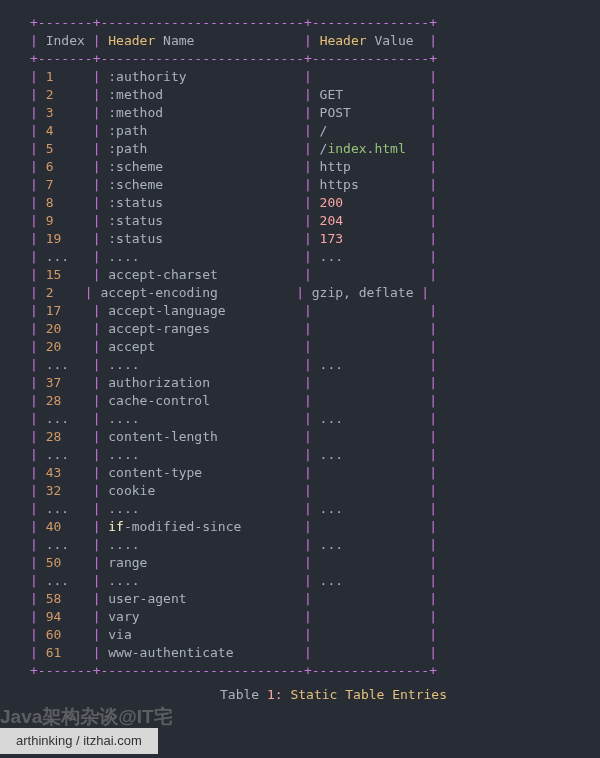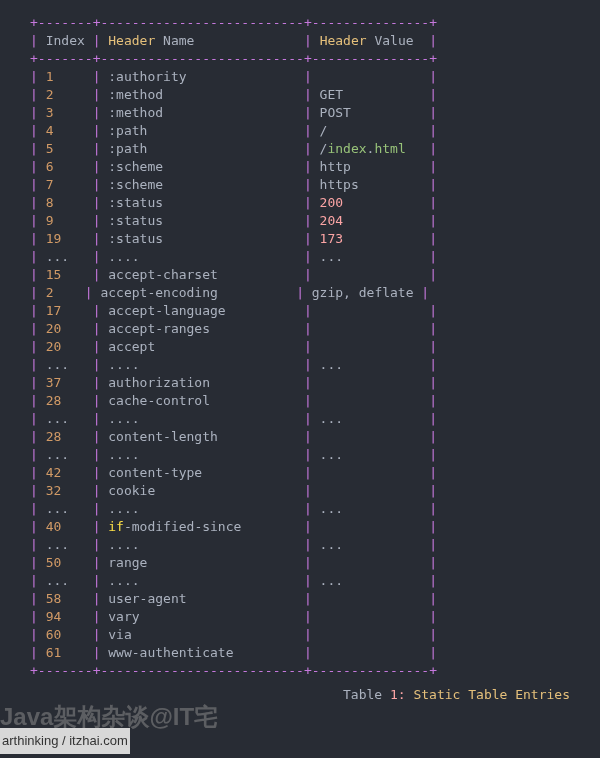--- a/index.html
+++ b/index.html
@@ -14,48 +14,47 @@
   }
   .wrap {
     padding: 14px 30px 10px 30px;
   }
   .pipe { color: #c678dd; }
   .plus { color: #c678dd; }
   .dash { color: #c678dd; }
   .idx { color: #d19a66; }
   .header-word { color: #e5c07b; }
   .num { color: #fca5a5; }
-  .kw { color: #fde047; }
+  .kw { color: #fef9c3; }
   .str { color: #98c379; }
   .dots { color: #abb2bf; }
   .caption {
     padding-left: 190px;
     padding-top: 6px;
-    text-align: right;
   }
   .watermark {
     position: absolute;
     left: 0;
     top: 708px;
     color: #888;
-    font-size: 24px;
+    font-size: 19px;
     font-weight: bold;
     opacity: 0.55;
     font-family: sans-serif;
     white-space: nowrap;
   }
   .source-tag {
     position: absolute;
     left: 0;
     top: 728px;
     background: #d8d8d8;
     color: #333;
     font-family: sans-serif;
     font-size: 13px;
-    padding: 4px 2px;
+    padding: 4px 16px;
   }
   pre { margin: 0; font-family: inherit; }
 </style>
 </head>
 <body>
 
 <div class="wrap">
 <pre id="output"><span class="plus">+</span><span class="dash">-------</span><span class="plus">+</span><span class="dash">--------------------------</span><span class="plus">+</span><span class="dash">---------------</span><span class="plus">+</span>
 <span class="pipe">|</span> Index <span class="pipe">|</span> <span class="header-word">Header</span> Name              <span class="pipe">|</span> <span class="header-word">Header</span> Value  <span class="pipe">|</span>
 <span class="plus">+</span><span class="dash">-------</span><span class="plus">+</span><span class="dash">--------------------------</span><span class="plus">+</span><span class="dash">---------------</span><span class="plus">+</span>
@@ -74,21 +73,21 @@
 <span class="pipe">|</span> <span class="idx">2</span>    <span class="pipe">|</span> accept-encoding          <span class="pipe">|</span> gzip, deflate <span class="pipe">|</span>
 <span class="pipe">|</span> <span class="idx">17</span>    <span class="pipe">|</span> accept-language          <span class="pipe">|</span>               <span class="pipe">|</span>
 <span class="pipe">|</span> <span class="idx">20</span>    <span class="pipe">|</span> accept-ranges            <span class="pipe">|</span>               <span class="pipe">|</span>
 <span class="pipe">|</span> <span class="idx">20</span>    <span class="pipe">|</span> accept                   <span class="pipe">|</span>               <span class="pipe">|</span>
 <span class="pipe">|</span> <span class="dots">...</span>   <span class="pipe">|</span> ....                     <span class="pipe">|</span> ...           <span class="pipe">|</span>
 <span class="pipe">|</span> <span class="idx">37</span>    <span class="pipe">|</span> authorization            <span class="pipe">|</span>               <span class="pipe">|</span>
 <span class="pipe">|</span> <span class="idx">28</span>    <span class="pipe">|</span> cache-control            <span class="pipe">|</span>               <span class="pipe">|</span>
 <span class="pipe">|</span> <span class="dots">...</span>   <span class="pipe">|</span> ....                     <span class="pipe">|</span> ...           <span class="pipe">|</span>
 <span class="pipe">|</span> <span class="idx">28</span>    <span class="pipe">|</span> content-length           <span class="pipe">|</span>               <span class="pipe">|</span>
 <span class="pipe">|</span> <span class="dots">...</span>   <span class="pipe">|</span> ....                     <span class="pipe">|</span> ...           <span class="pipe">|</span>
-<span class="pipe">|</span> <span class="idx">42</span>    <span class="pipe">|</span> content-type             <span class="pipe">|</span>               <span class="pipe">|</span>
+<span class="pipe">|</span> <span class="idx">43</span>    <span class="pipe">|</span> content-type             <span class="pipe">|</span>               <span class="pipe">|</span>
 <span class="pipe">|</span> <span class="idx">32</span>    <span class="pipe">|</span> cookie                   <span class="pipe">|</span>               <span class="pipe">|</span>
 <span class="pipe">|</span> <span class="dots">...</span>   <span class="pipe">|</span> ....                     <span class="pipe">|</span> ...           <span class="pipe">|</span>
 <span class="pipe">|</span> <span class="idx">40</span>    <span class="pipe">|</span> <span class="kw">if</span>-modified-since        <span class="pipe">|</span>               <span class="pipe">|</span>
 <span class="pipe">|</span> <span class="dots">...</span>   <span class="pipe">|</span> ....                     <span class="pipe">|</span> ...           <span class="pipe">|</span>
 <span class="pipe">|</span> <span class="idx">50</span>    <span class="pipe">|</span> range                    <span class="pipe">|</span>               <span class="pipe">|</span>
 <span class="pipe">|</span> <span class="dots">...</span>   <span class="pipe">|</span> ....                     <span class="pipe">|</span> ...           <span class="pipe">|</span>
 <span class="pipe">|</span> <span class="idx">58</span>    <span class="pipe">|</span> user-agent               <span class="pipe">|</span>               <span class="pipe">|</span>
 <span class="pipe">|</span> <span class="idx">94</span>    <span class="pipe">|</span> vary                     <span class="pipe">|</span>               <span class="pipe">|</span>
 <span class="pipe">|</span> <span class="idx">60</span>    <span class="pipe">|</span> via                      <span class="pipe">|</span>               <span class="pipe">|</span>
 <span class="pipe">|</span> <span class="idx">61</span>    <span class="pipe">|</span> www-authenticate         <span class="pipe">|</span>               <span class="pipe">|</span>

